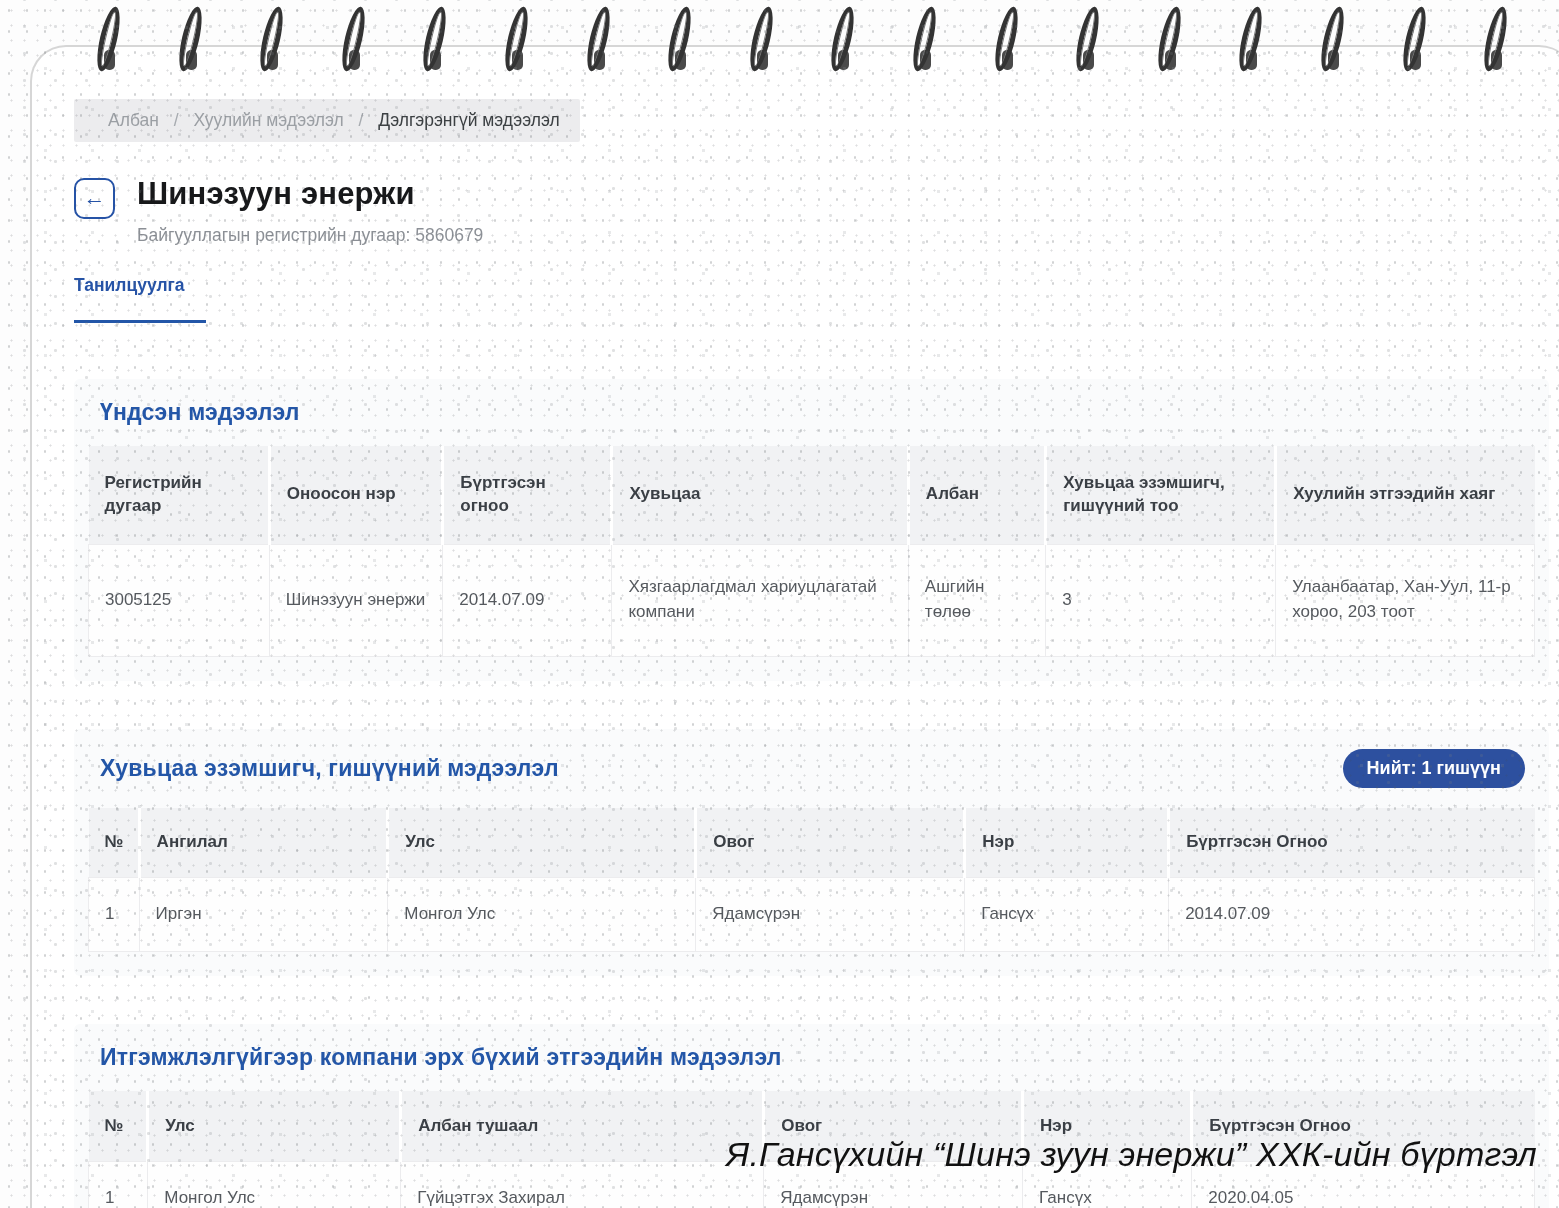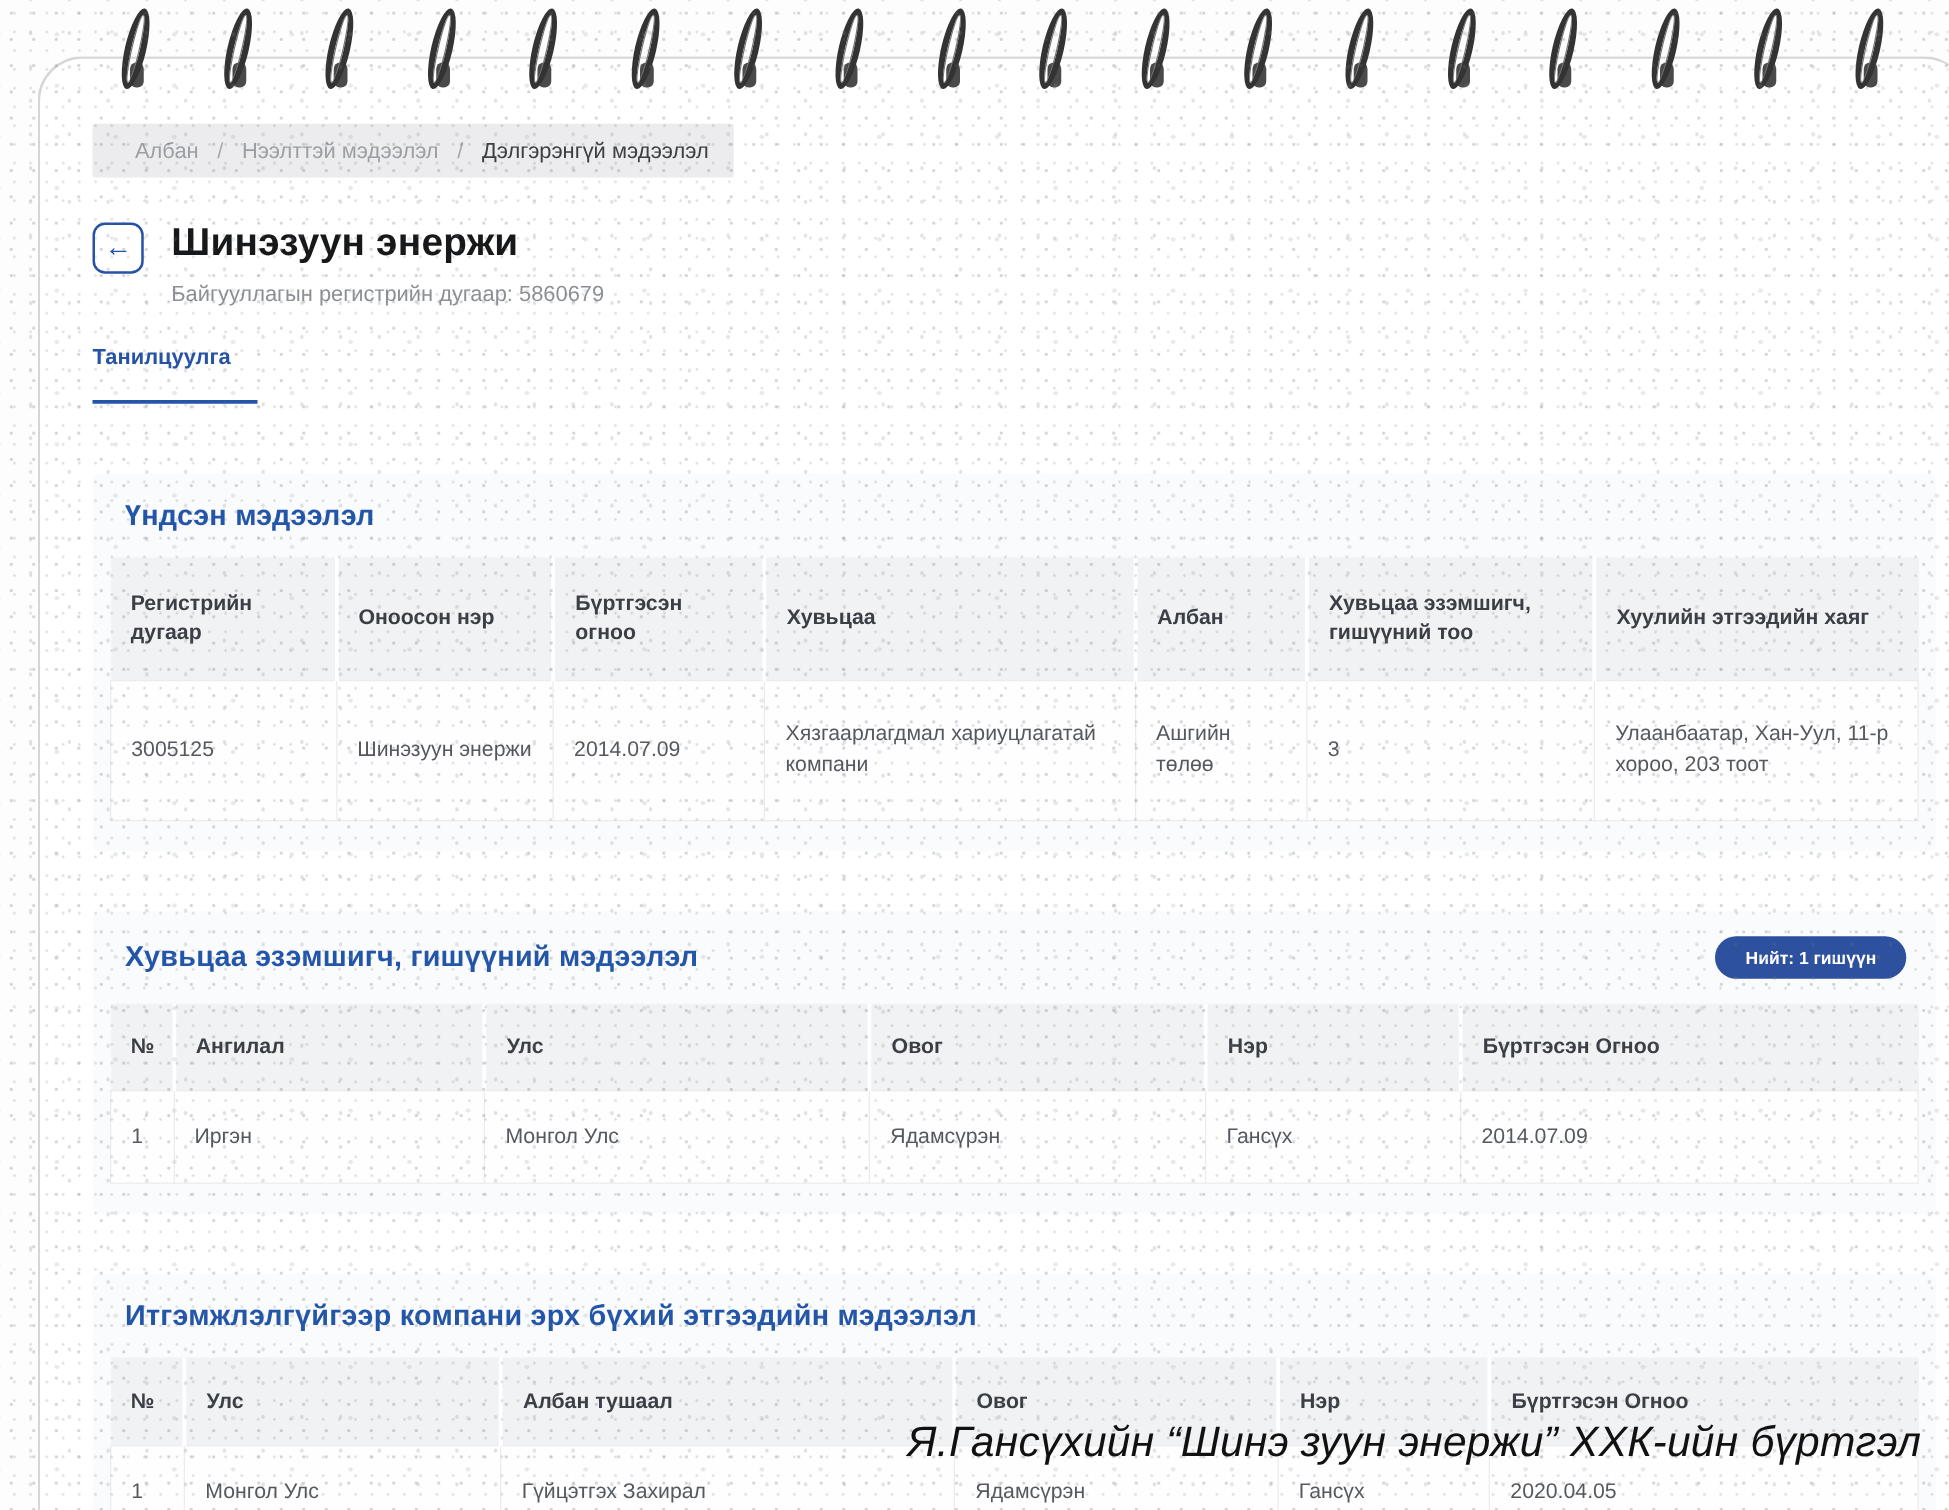--- a/index.html
+++ b/index.html
@@ -51,21 +51,21 @@
   .tabs { margin-top:29px; }
   .tab { display:inline-block; color:#2653a6; font-size:17.5px; font-weight:700;
     padding-bottom:24px; border-bottom:3px solid #2356a8; min-width:132px; cursor:pointer; }
 
   
   .card { background:#fafbfc; border-radius:6px; padding:20px 14px 24px; margin-top:48px; }
   .card.first { margin-top:56px; }
   .card-head { display:flex; align-items:center; justify-content:space-between;
     padding:0 10px 20px 12px; }
   .card-title { color:#2356a8; font-size:23px; font-weight:700; letter-spacing:.2px; }
-  .count-badge { background:#2d509f; color:#fff; font-size:14px; font-weight:700;
+  .count-badge { background:#2d509f; color:#fff; font-size:18px; font-weight:700;
     padding:9px 24px; border-radius:20px; white-space:nowrap; }
 
   
   table { width:100%; border-collapse:collapse; table-layout:fixed; }
   th { background:#f1f2f4; border-right:3px solid #ffffff; text-align:left;
     font-size:17px; font-weight:700; color:#3a3f45; padding:18px 16px; vertical-align:middle; }
   th:last-child { border-right:none; }
   td { background:#fefefe; border:1px solid #ececee; font-size:17px; color:#55595e;
     padding:22px 16px; vertical-align:middle; line-height:1.45; }
   .t1 th { height:98px; line-height:1.35; }
@@ -82,21 +82,21 @@
 
 <div class="stage">
 
   <div class="sheet">
     <div class="sheet-inner">
 
       
       <div class="breadcrumb">
         <span class="crumb">Албан</span>
         <span class="sep">/</span>
-        <span class="crumb">Нээлттэй мэдээлэл</span>
+        <span class="crumb">Хуулийн мэдээлэл</span>
         <span class="sep">/</span>
         <span class="crumb current">Дэлгэрэнгүй мэдээлэл</span>
       </div>
 
       
       <div class="page-header">
         <div class="back-btn">
           <span>←</span>
         </div>
         <div class="title-block">

